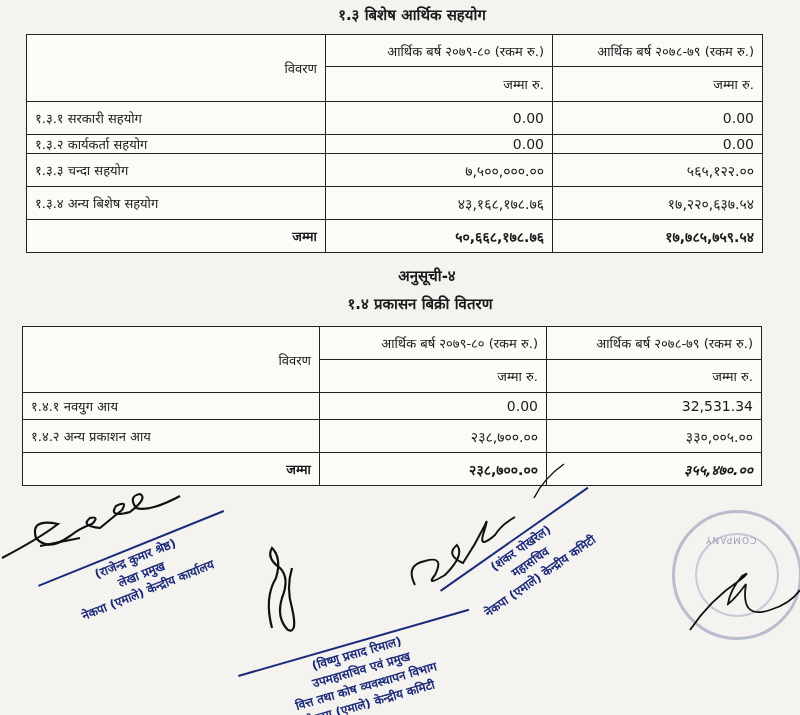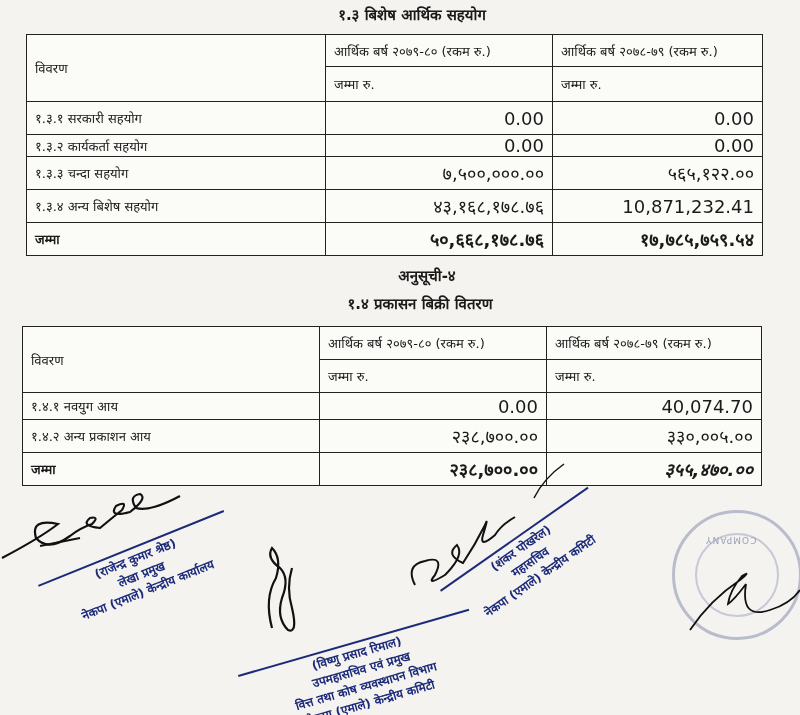--- a/index.html
+++ b/index.html
@@ -18,24 +18,24 @@
       position: absolute;
       border-collapse: collapse;
       font-size: 13px;
       background: #fbfbf8;
     }
     table.fin td, table.fin th {
       border: 1.6px solid #222;
       padding: 0 8px;
       font-weight: normal;
     }
-    table.fin th { text-align: left; font-size: 13px; }
-    table.fin td.num { text-align: right; font-size: 18px; }
+    table.fin th { text-align: right; font-size: 13px; }
+    table.fin td.num { text-align: right; font-size: 14px; }
     table.fin td.label { text-align: left; }
-    table.fin td.total-label { font-weight: bold; }
+    table.fin td.total-label { text-align: right; font-weight: bold; }
     .sig-block {
       position: absolute;
       color: #1c2a7a;
       font-size: 12px;
       font-weight: bold;
       text-align: center;
       line-height: 17px;
       transform-origin: left top;
     }
     .sig-block .line {
@@ -87,21 +87,21 @@
     <td class="num">0.00</td>
   </tr>
   <tr style="height:33px;">
     <td class="label">१.३.३ चन्दा सहयोग</td>
     <td class="num">७,५००,०००.००</td>
     <td class="num">५६५,१२२.००</td>
   </tr>
   <tr style="height:33px;">
     <td class="label">१.३.४ अन्य बिशेष सहयोग</td>
     <td class="num">४३,१६८,१७८.७६</td>
-    <td class="num">10,871,232.41</td>
+    <td class="num">१७,२२०,६३७.५४</td>
   </tr>
   <tr style="height:33px;">
     <td class="total-label">जम्मा</td>
     <td class="num" style="font-weight:bold;">५०,६६८,१७८.७६</td>
     <td class="num" style="font-weight:bold;text-align:right;">१७,७८५,७५९.५४</td>
   </tr>
 </tbody>
   </table>
 
 <div class="section-title" style="top:265px;padding-left:15px;">अनुसूची-४</div>
@@ -114,21 +114,21 @@
     <th style="width:210px;">आर्थिक बर्ष २०७९-८० (रकम रु.)</th>
     <th>आर्थिक बर्ष २०७८-७९ (रकम रु.)</th>
   </tr>
   <tr style="height:33px;">
     <th>जम्मा रु.</th>
     <th>जम्मा रु.</th>
   </tr>
   <tr style="height:27px;">
     <td class="label">१.४.१ नवयुग आय</td>
     <td class="num">0.00</td>
-    <td class="num">40,074.70</td>
+    <td class="num">32,531.34</td>
   </tr>
   <tr style="height:33px;">
     <td class="label">१.४.२ अन्य प्रकाशन आय</td>
     <td class="num">२३८,७००.००</td>
     <td class="num">३३०,००५.००</td>
   </tr>
   <tr style="height:33px;">
     <td class="total-label">जम्मा</td>
     <td class="num" style="font-weight:bold;">२३८,७००.००</td>
     <td class="num" style="font-weight:bold;font-style:italic;">३५५,४७०.००</td>

